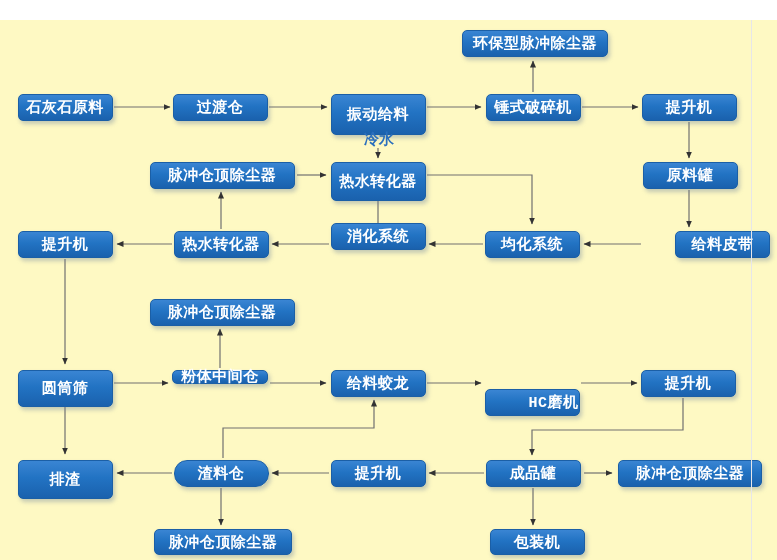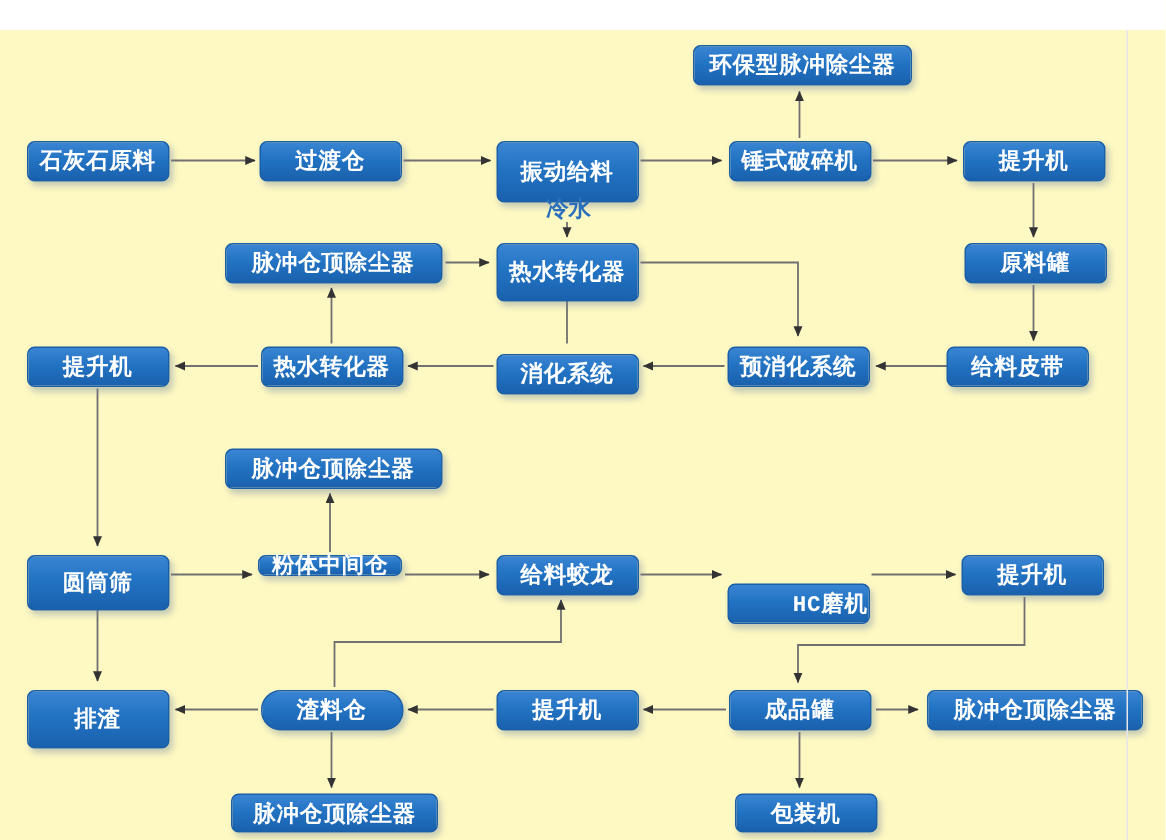--- a/index.html
+++ b/index.html
@@ -110,27 +110,27 @@
       </div>
       <div class="flow-node" style="left: 642.5px; top: 141.5px; width: 95px; height: 27px;">
         <span>原料罐</span>
       </div>
       <div class="flow-node" style="left: 17.5px; top: 210.5px; width: 95px; height: 27px;">
         <span>提升机</span>
       </div>
       <div class="flow-node" style="left: 173.5px; top: 210.5px; width: 95px; height: 27px;">
         <span>热水转化器</span>
       </div>
-      <div class="flow-node" style="left: 330.5px; top: 216px; width: 95px; height: 27px;">
+      <div class="flow-node" style="left: 330.5px; top: 203px; width: 95px; height: 27px;">
         <span>消化系统</span>
       </div>
       <div class="flow-node" style="left: 484.5px; top: 210.5px; width: 95px; height: 27px;">
-        <span>预消化系统</span>
+        <span>均化系统</span>
       </div>
-      <div class="flow-node" style="left: 631px; top: 210.5px; width: 95px; height: 27px;">
+      <div class="flow-node" style="left: 675px; top: 210.5px; width: 95px; height: 27px;">
         <span>给料皮带</span>
       </div>
       <div class="flow-node" style="left: 149.5px; top: 278.5px; width: 145px; height: 27px;">
         <span>脉冲仓顶除尘器</span>
       </div>
       <div class="flow-node" style="left: 17.5px; top: 349.5px; width: 95px; height: 37px;">
         <span>圆筒筛</span>
       </div>
       <div class="flow-node" style="left: 172px; top: 349.5px; width: 96px; height: 14px;">
         <span>粉体中间仓</span>

